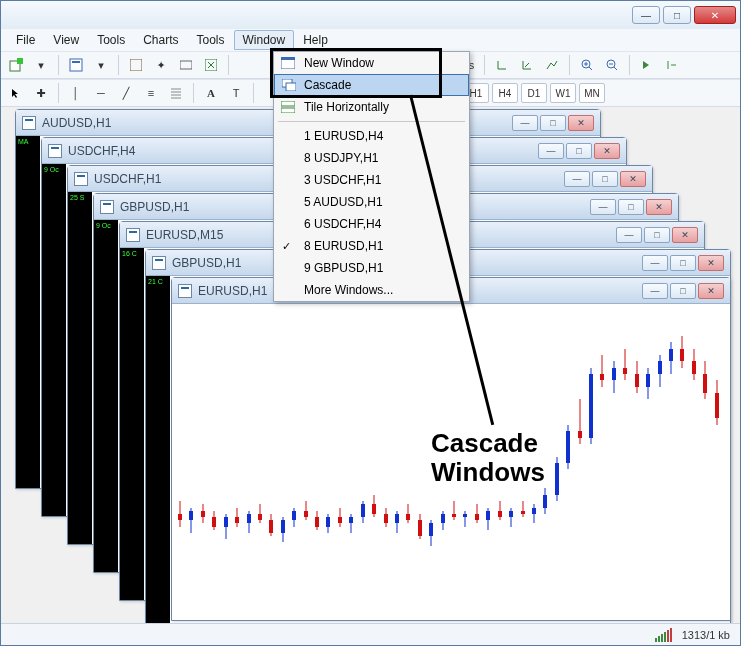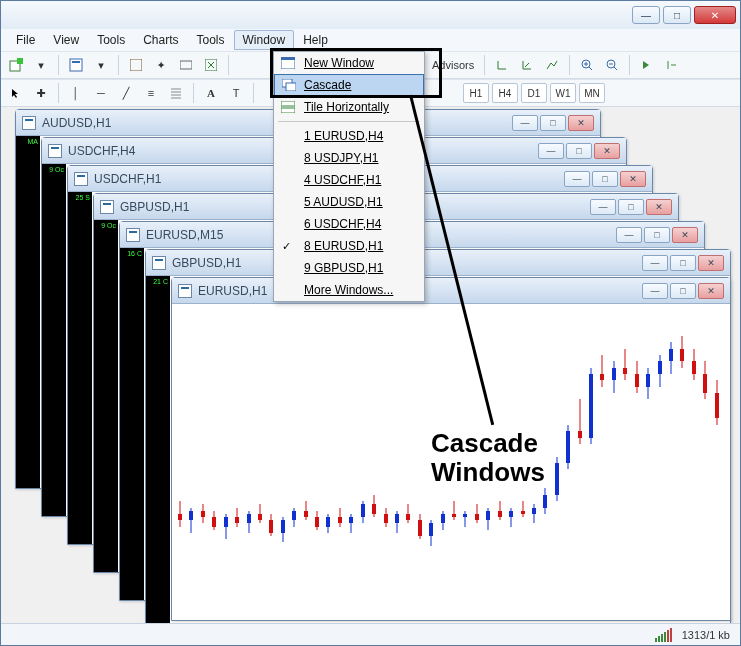--- a/index.html
+++ b/index.html
@@ -49,21 +49,21 @@
     width:22px; height:22px; border:1px solid transparent; border-radius:2px;
     display:inline-flex; align-items:center; justify-content:center; font-size:11px;
   }
   .tb-sep { width:1px; height:20px; background:#c8d2e0; margin:0 3px; }
   .tb-label { padding:0 4px; font-size:11px; }
   .tf-btn { width:26px; height:20px; border:1px solid #b8c5d8; border-radius:2px; background:#fff; font-size:10px; display:inline-flex; align-items:center; justify-content:center; }
   
   
   .mdi-area {
     position:absolute; top:106px; left:0; right:0; bottom:22px;
-    background:#f0f0f0; overflow:hidden;text-align:right;
+    background:#f0f0f0; overflow:hidden;
   }
   .chart-window {
     position:absolute; border:1px solid #6a87a8;
     background:#fff; border-radius:4px 4px 0 0;
     box-shadow: 1px 1px 3px rgba(0,0,0,0.15);
   }
   .chart-title {
     height:26px;
     background: linear-gradient(to bottom, #e8f0fa, #c6d8ec);
     display:flex; align-items:center; padding:0 6px;
@@ -82,24 +82,24 @@
   
   .candle-area { position:absolute; inset:0; }
   .candle { position:absolute; width:4px; }
   .candle .wick { position:absolute; left:50%; width:1px; background:currentColor; transform:translateX(-50%); }
   .candle .body { position:absolute; left:0; right:0; background:currentColor; }
   .up { color:#1030d0; }
   .down { color:#d01010; }
   
   
   .dropdown {
-    position:absolute; top:50px; left:272px; width:152px;
+    position:absolute; top:50px; left:272px; width:197px;
     background:#f6f6f6; border:1px solid #9aa5b5;
     box-shadow: 2px 2px 5px rgba(0,0,0,0.25);
-    z-index:100; font-size:12px;text-decoration:underline;
+    z-index:100; font-size:12px;
   }
   .dd-item { height:22px; display:flex; align-items:center; padding:0 6px 0 30px; position:relative; }
   .dd-item.highlight { background:#bcd5f0; border:1px solid #3a72b0; padding:0 5px 0 29px; }
   .dd-sep { height:1px; background:#c8c8c8; margin:3px 4px; }
   .dd-icon { position:absolute; left:6px; width:16px; height:16px; display:flex; align-items:center; justify-content:center; }
   .dd-check { position:absolute; left:8px; font-size:11px; }
   
   .cascade-box {
     position:absolute; top:47px; left:269px; width:172px; height:50px;
     border:3px solid #000; z-index:101; pointer-events:none;
@@ -591,21 +591,21 @@
     </div>
     <div class="dd-sep"></div>
     <div id="win-list">
         <div class="dd-item">
           <span>1 EURUSD,H4</span>
         </div>
         <div class="dd-item">
           <span>8 USDJPY,H1</span>
         </div>
         <div class="dd-item">
-          <span>4 USDCHF,H1</span>
+          <span>3 USDCHF,H1</span>
         </div>
         <div class="dd-item">
           <span>5 AUDUSD,H1</span>
         </div>
         <div class="dd-item">
           <span>6 USDCHF,H4</span>
         </div>
         <div class="dd-item">
           <span class="dd-check">✓</span>
           <span>8 EURUSD,H1</span>

